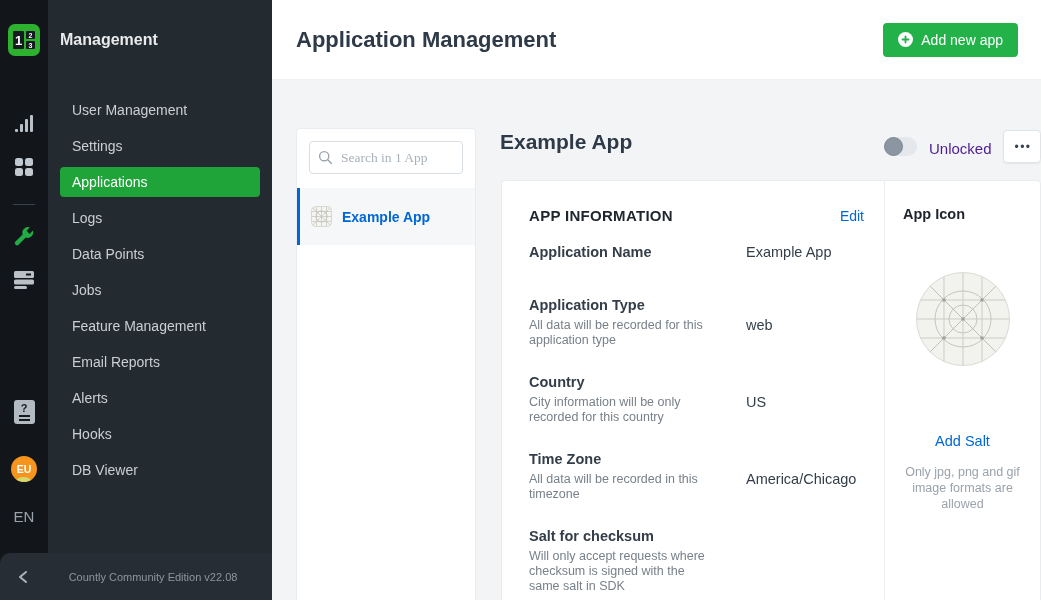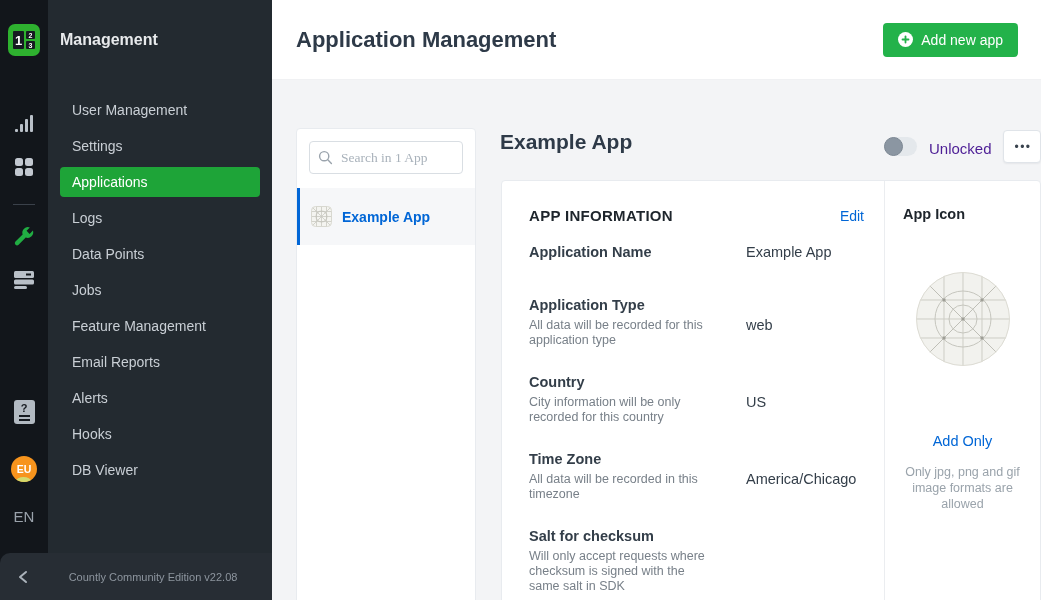--- a/index.html
+++ b/index.html
@@ -293,19 +293,19 @@
                 <rect x="26.5" y="26.5" width="3" height="3"></rect>
                   <rect x="64.5" y="26.5" width="3" height="3"></rect>
                 <rect x="26.5" y="64.5" width="3" height="3"></rect>
                   <rect x="64.5" y="64.5" width="3" height="3"></rect>
                 <rect x="45.5" y="45.5" width="3" height="3"></rect>
               </g>
             </g>
             <circle cx="47" cy="47" r="46.5" fill="none" stroke="#dddcd4" stroke-width="1"></circle>
           </svg>
         </div>
-        <div class="add-icon-link">Add Only</div>
+        <div class="add-icon-link">Add Salt</div>
         <div class="icon-hint">Only jpg, png and gif image formats are allowed</div>
       </div>
     </div>
 
   </div>
 </div>
 
 </body></html>

